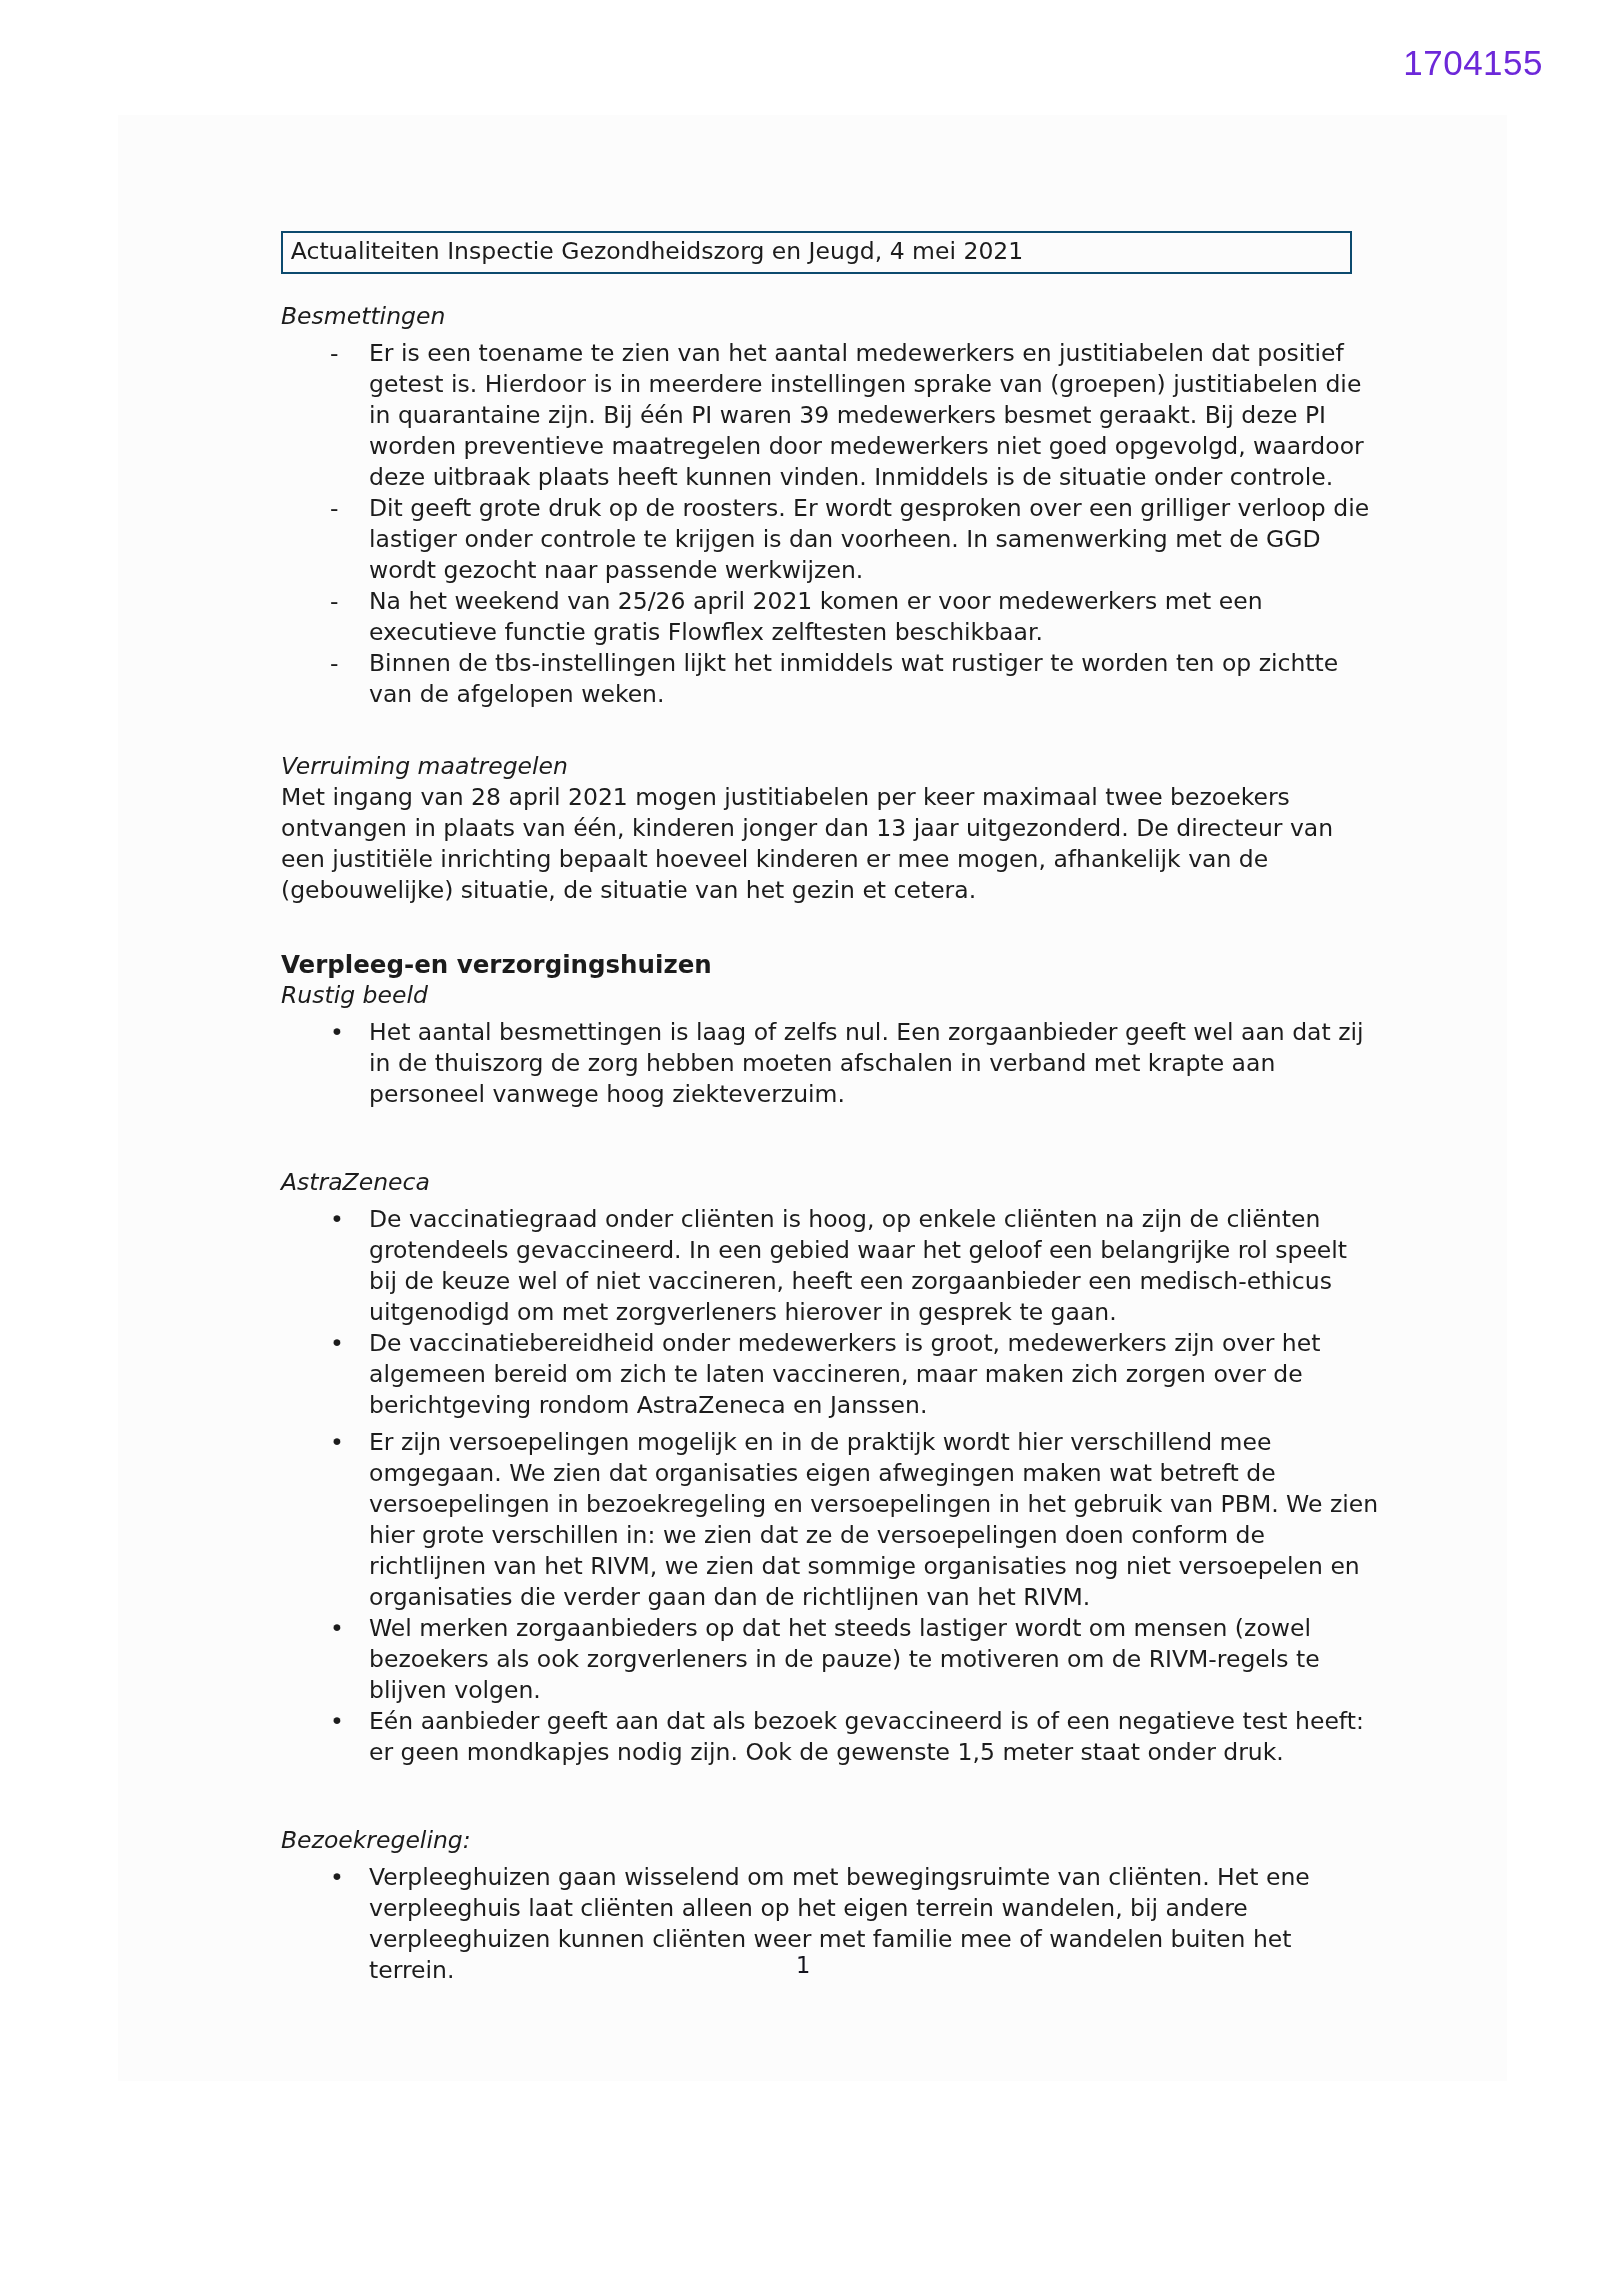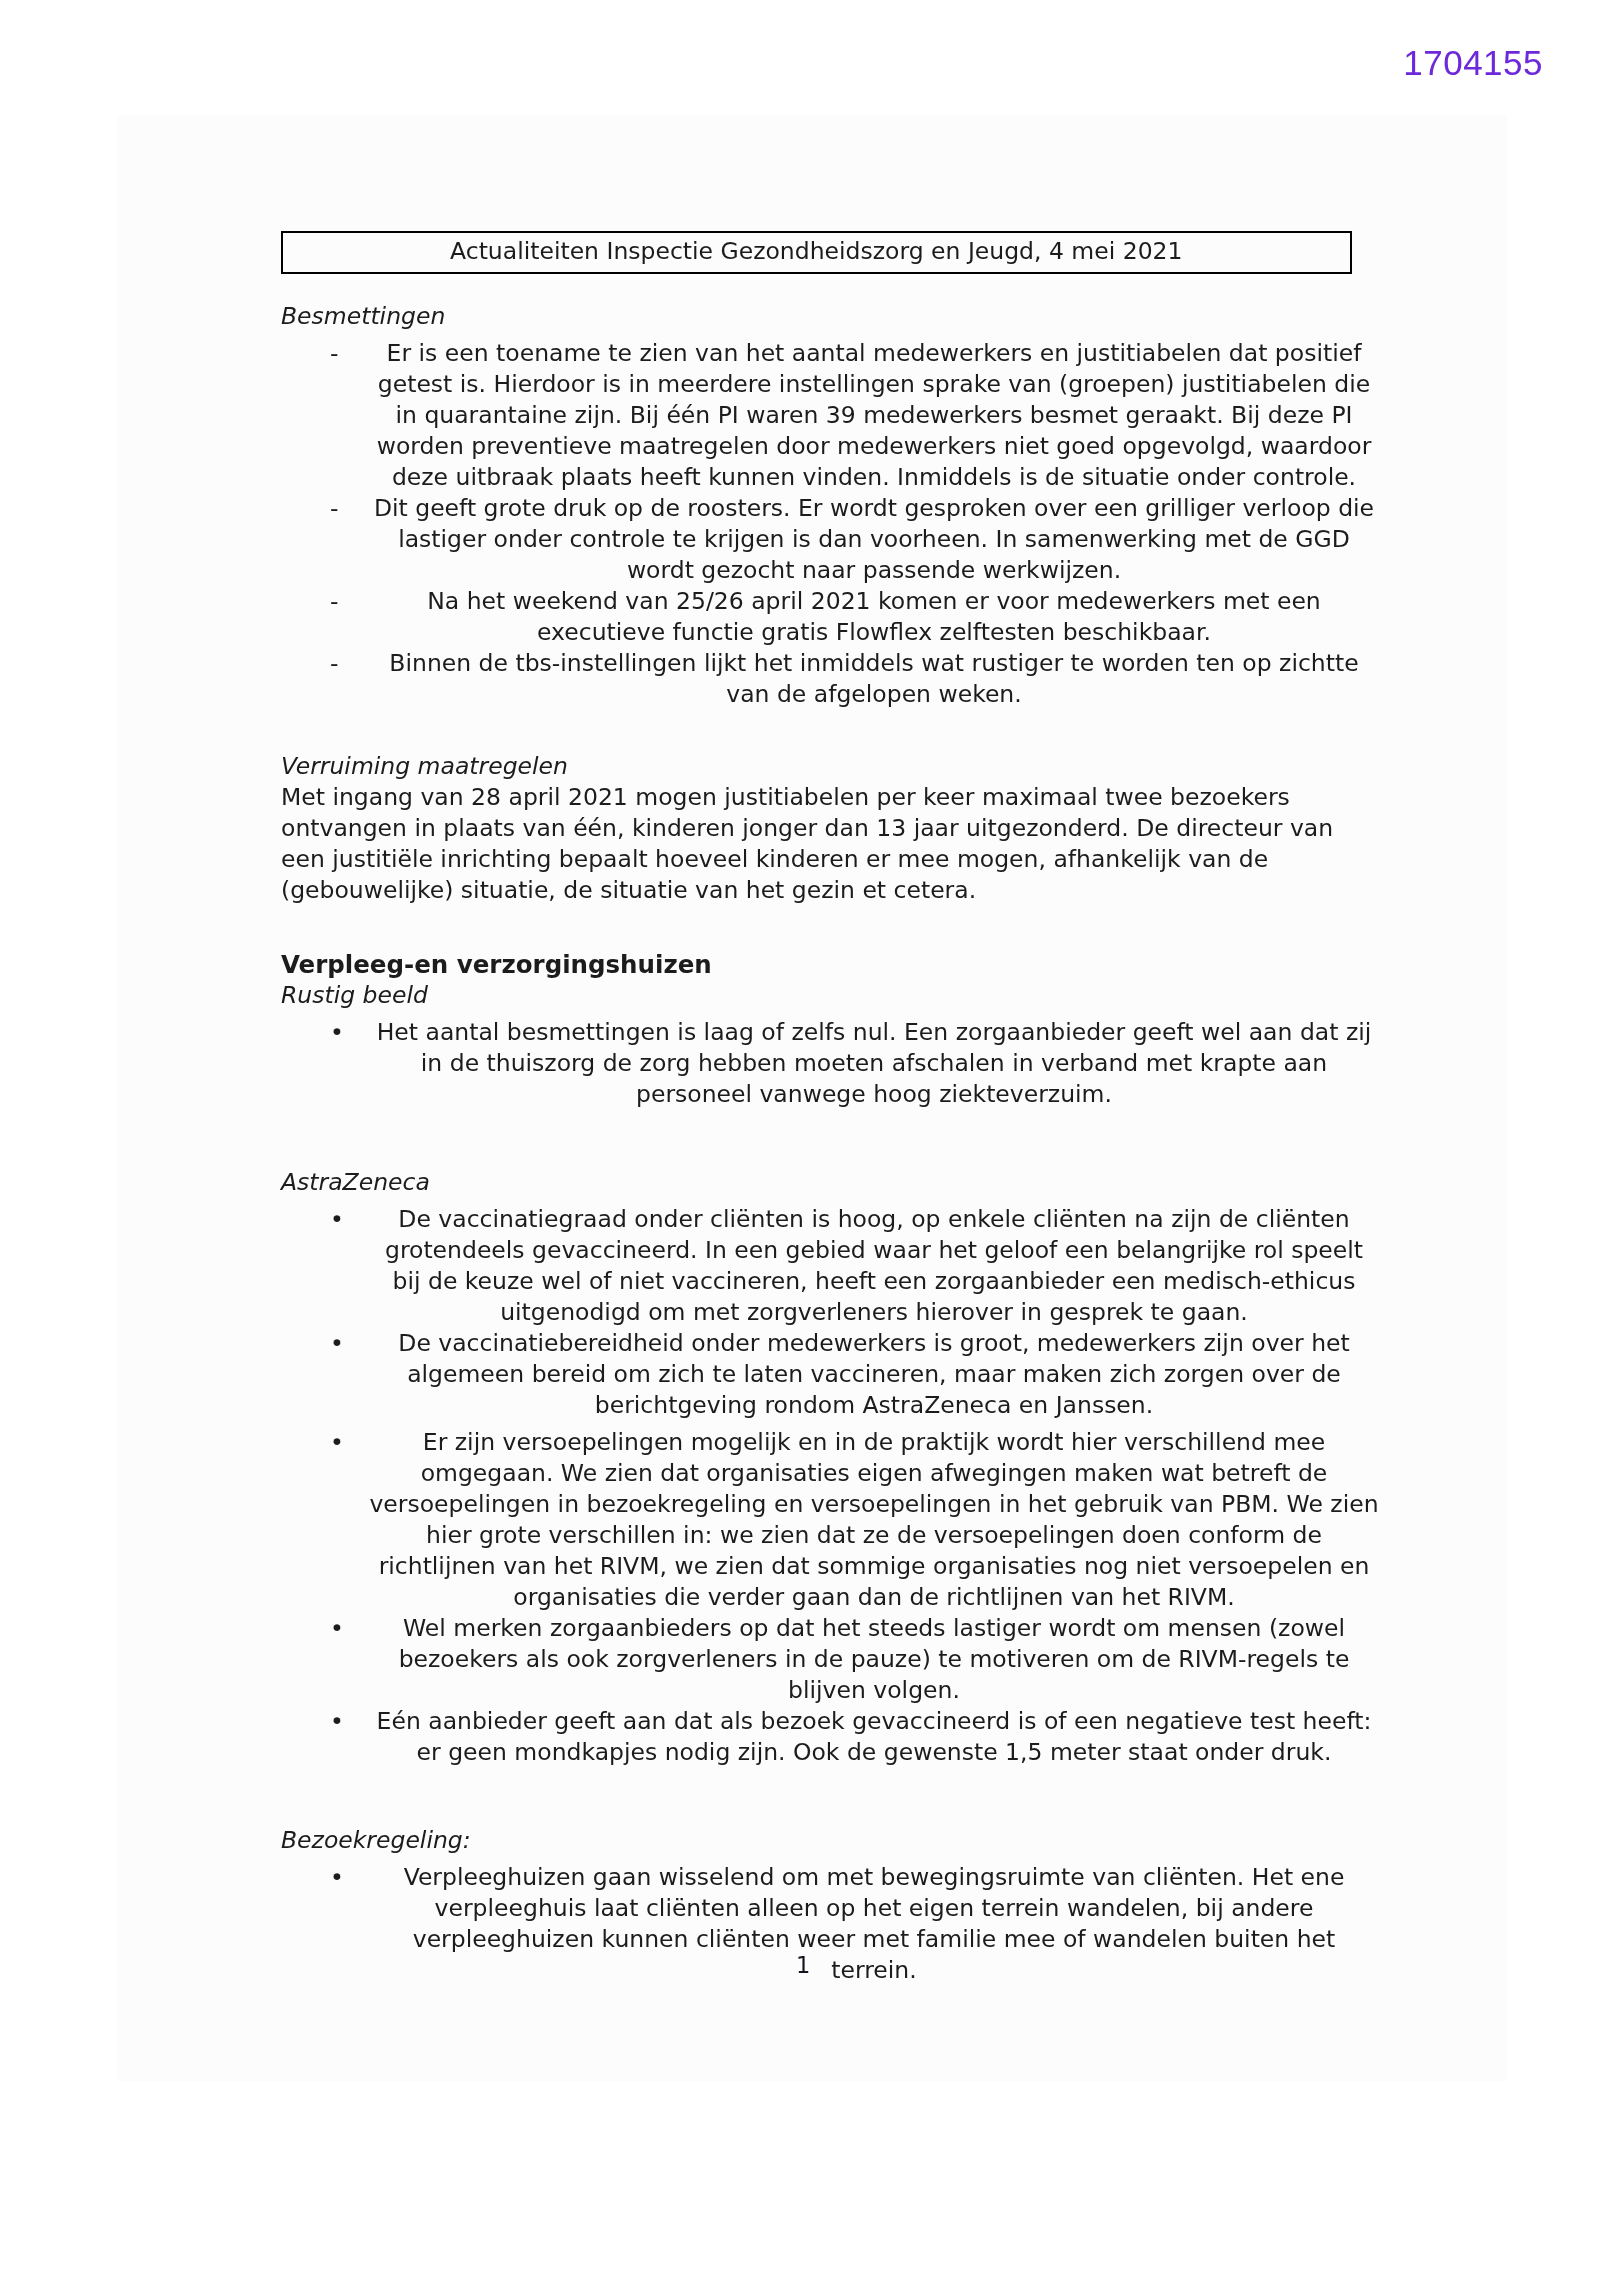--- a/index.html
+++ b/index.html
@@ -35,25 +35,24 @@
   .content {
     position: absolute;
     left: 281px;
     top: 231px;
     width: 1127px;
     font-size: 23.5px;
     line-height: 31px;
   }
   .title-box {
     width: 1051px;
-    border: 2px solid #000000;
+    border: 2px solid #0c4a6e;
     padding: 2.9px 7.8px 4.9px 7.8px;
     margin-bottom: 27.4px;
     background: transparent;
-    text-align: center;
   }
   .h-bold {
     font-weight: bold;
     font-size: 24.5px;
     margin: 0;
   }
   .sub-italic {
     font-style: italic;
     margin: 0;
   }
@@ -70,21 +69,20 @@
     display: flex;
     align-items: flex-start;
   }
   .bullet-list .marker {
     flex: 0 0 39px;
     text-align: left;
   }
   .bullet-list .li-text {
     flex: 1 1 auto;
     max-width: 1010px;
-    text-align: center;
   }
   .paragraph {
     margin: 0;
     max-width: 1098px;
   }
   .page-number {
     position: absolute;
     left: 796px;
     top: 1952px;
     font-size: 22.5px;

